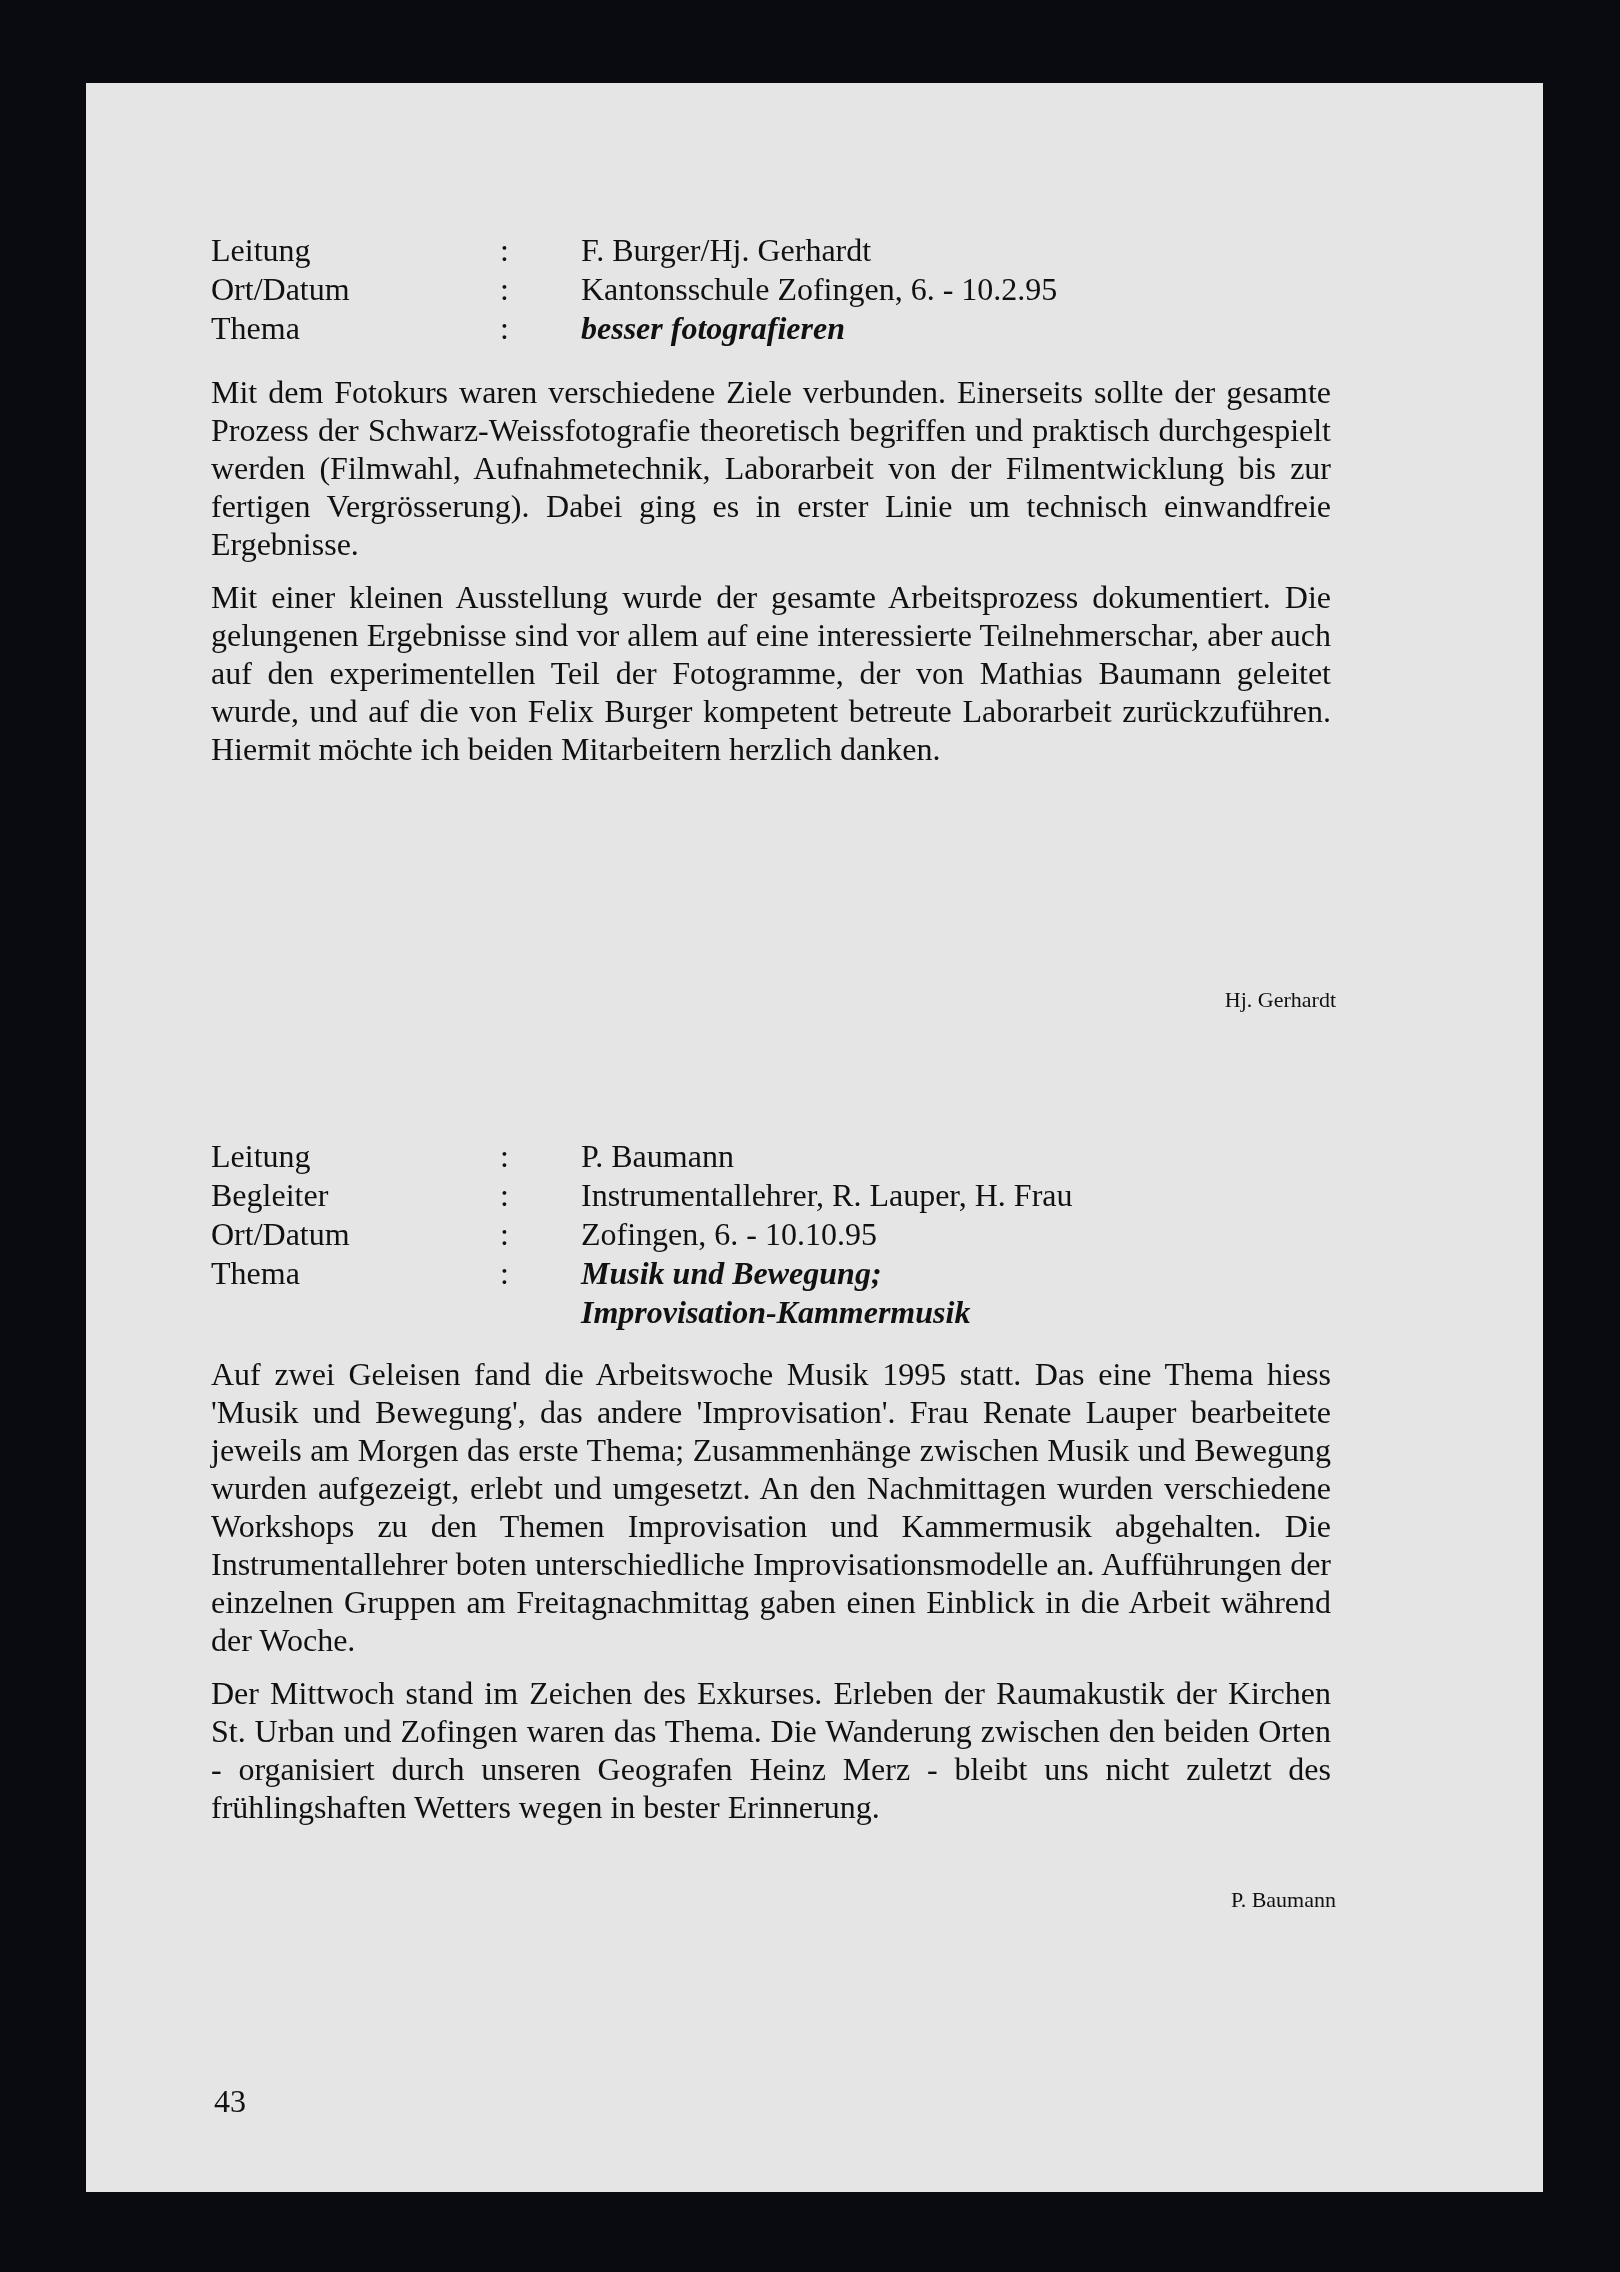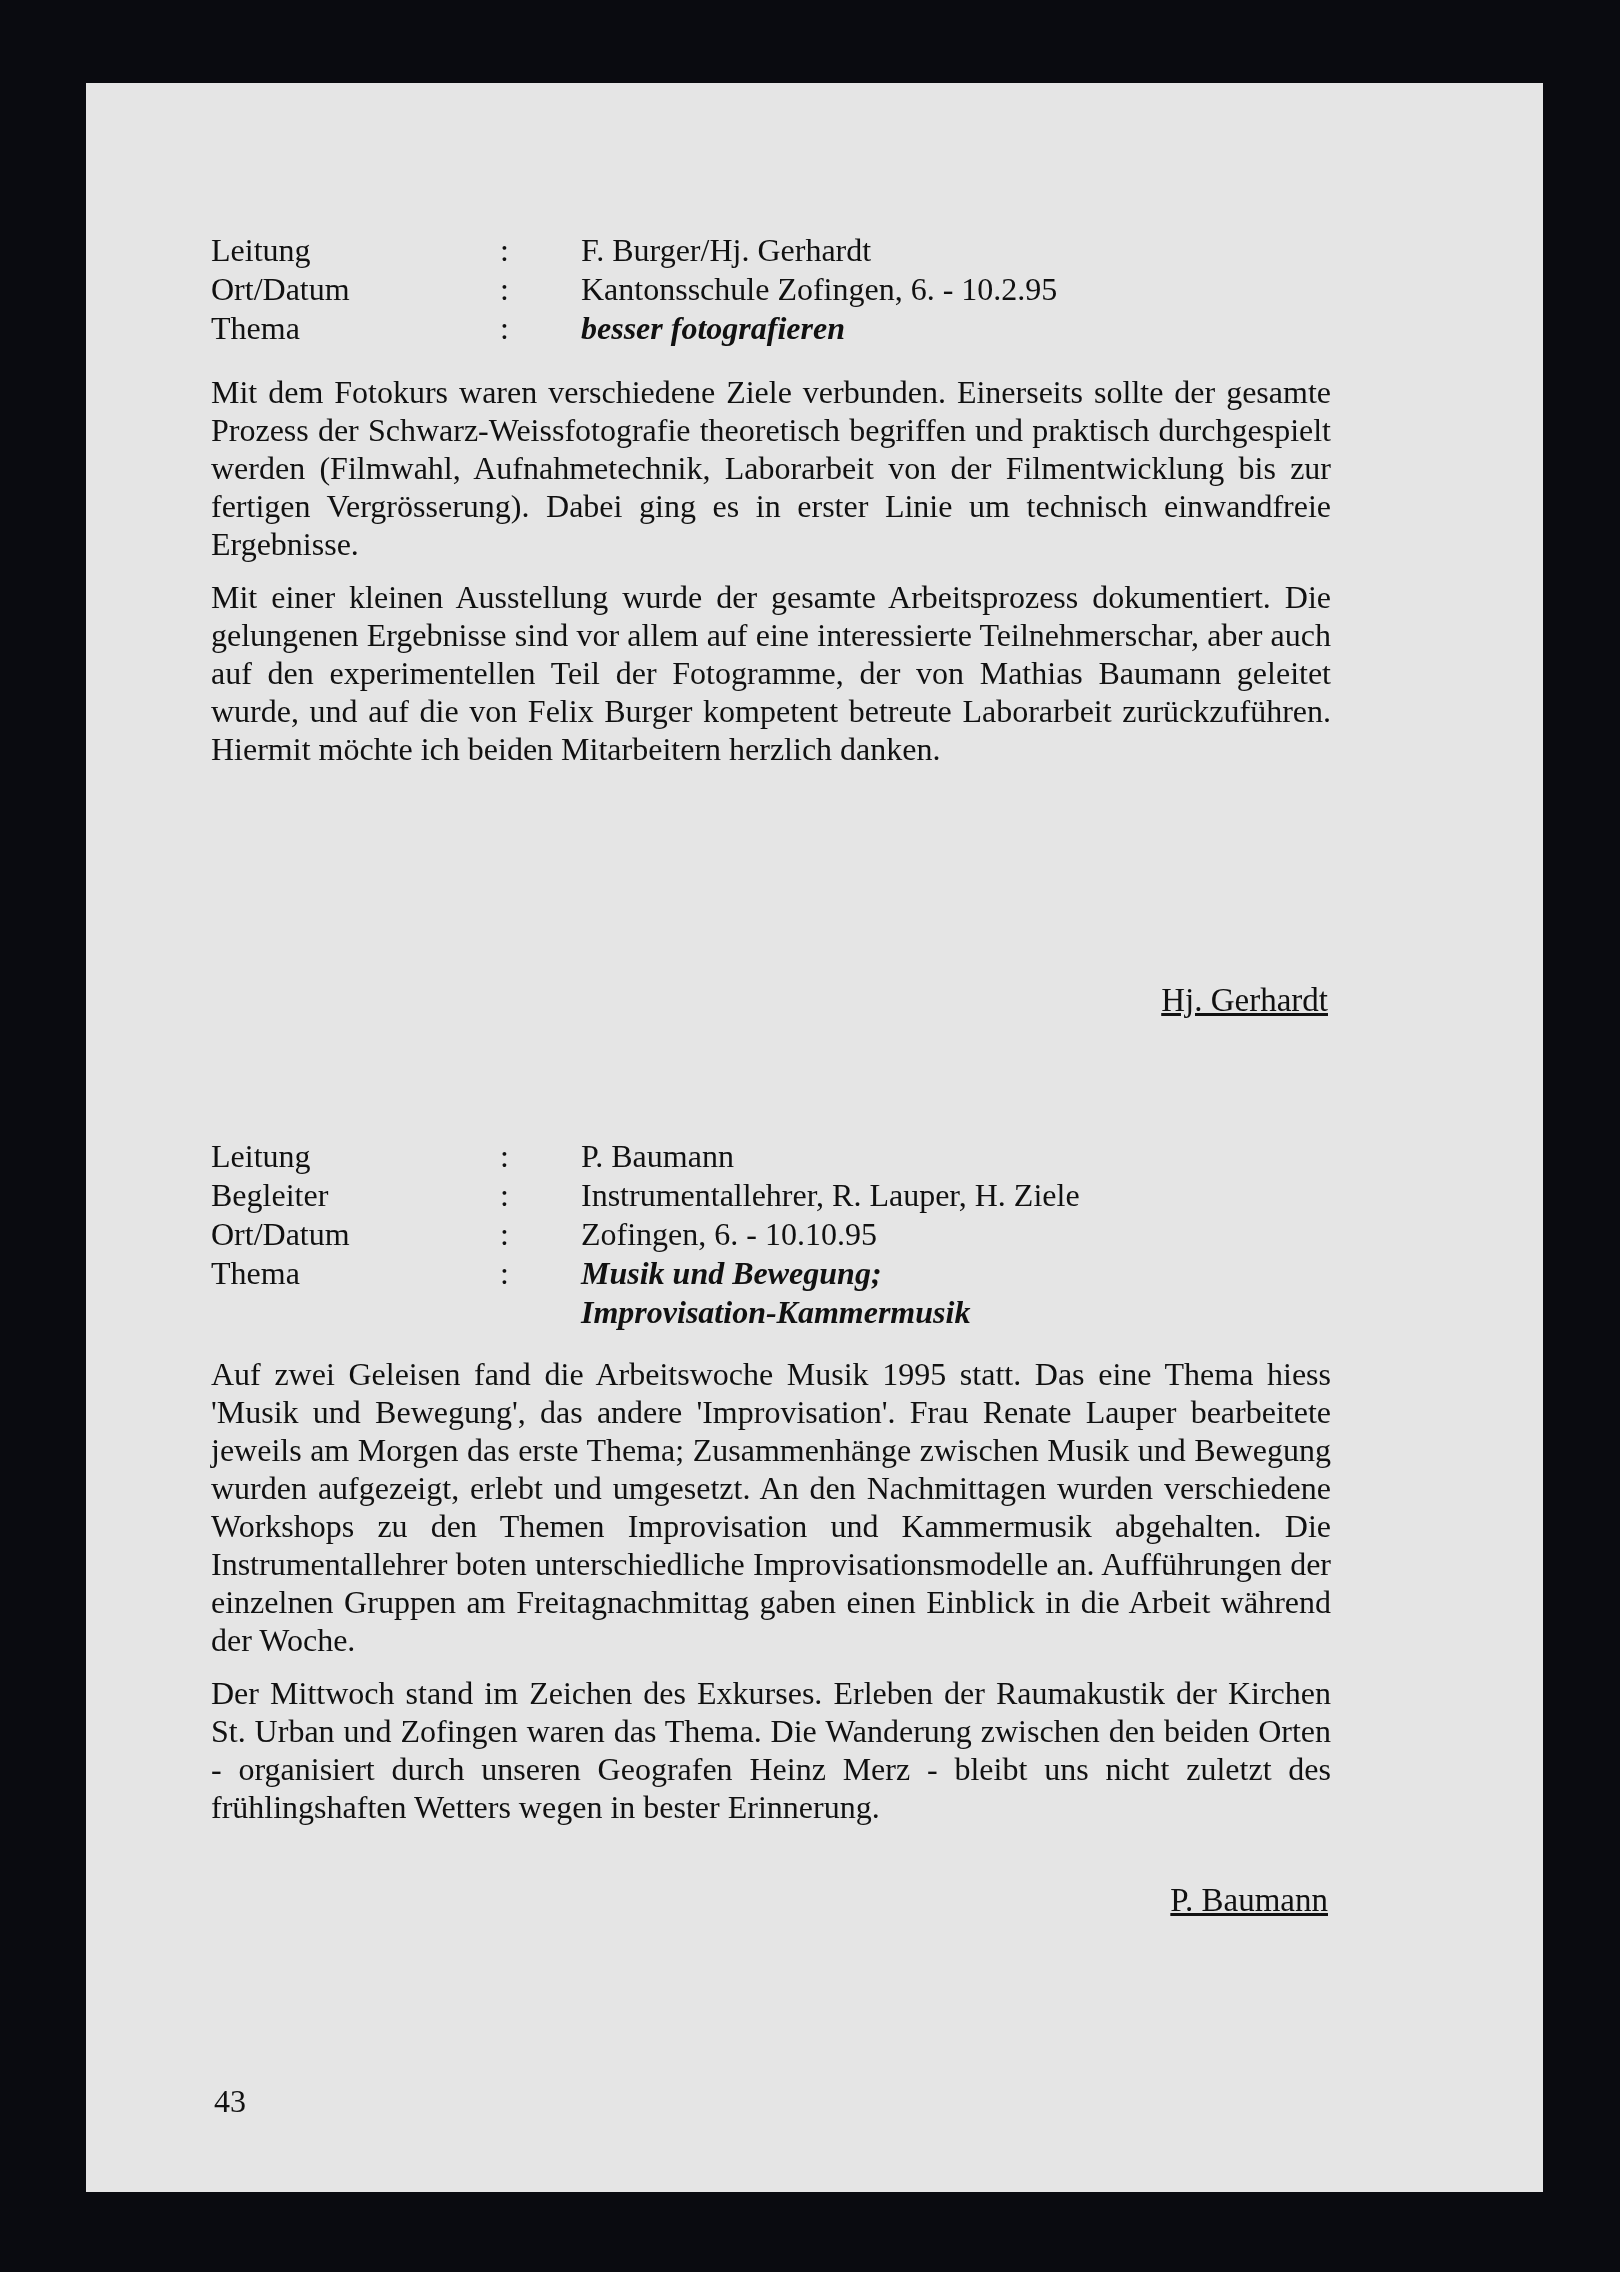--- a/index.html
+++ b/index.html
@@ -29,24 +29,23 @@
   .meta-label { width: 289px; }
   .meta-colon { width: 81px; }
   .meta-value { }
   .italic-bold { font-style: italic; font-weight: bold; }
   .para {
     text-align: justify;
     margin: 0 0 14.6px 0;
   }
   .signature {
     position: absolute;
-    right: 215px;
-    font-size: 33px;
+    right: 207px;
+    font-size: 22px;
     line-height: 38px;
-    text-decoration: underline;
   }
   .page-number {
     position: absolute;
     left: 128px;
     top: 2000px;
     font-size: 32px;
   }
 </style>
 </head>
 <body>
@@ -80,21 +79,21 @@
 
   <div class="meta-table" style="top:1054px;">
     <div class="meta-row">
       <span class="meta-label">Leitung</span>
       <span class="meta-colon">:</span>
       <span class="meta-value">P. Baumann</span>
     </div>
     <div class="meta-row">
       <span class="meta-label">Begleiter</span>
       <span class="meta-colon">:</span>
-      <span class="meta-value">Instrumentallehrer, R. Lauper, H. Ziele</span>
+      <span class="meta-value">Instrumentallehrer, R. Lauper, H. Frau</span>
     </div>
     <div class="meta-row">
       <span class="meta-label">Ort/Datum</span>
       <span class="meta-colon">:</span>
       <span class="meta-value">Zofingen, 6. - 10.10.95</span>
     </div>
     <div class="meta-row">
       <span class="meta-label">Thema</span>
       <span class="meta-colon">:</span>
       <span class="meta-value italic-bold">Musik und Bewegung;</span>

